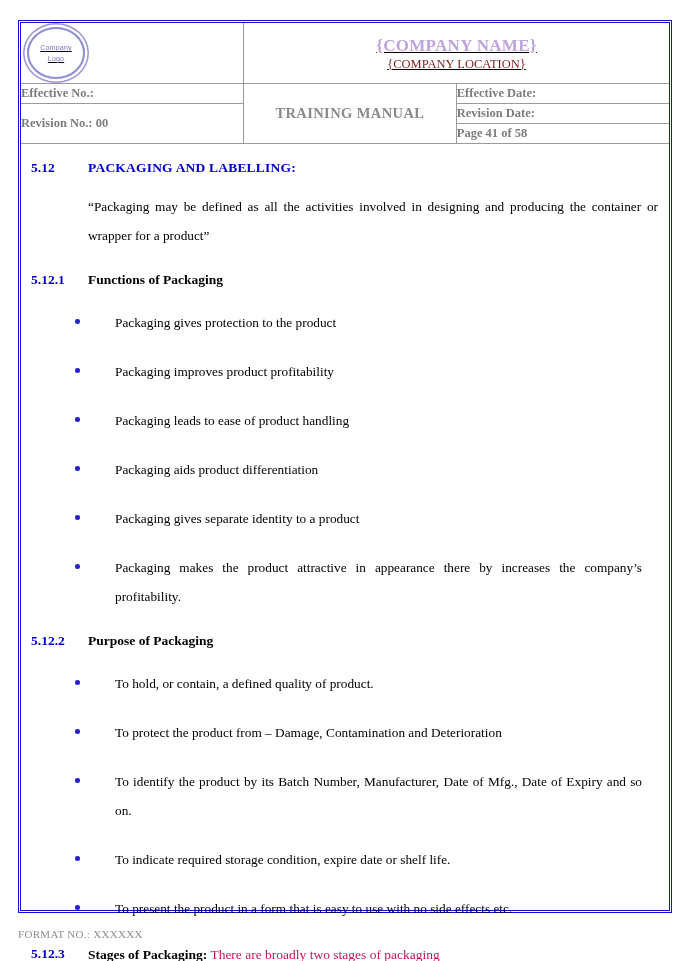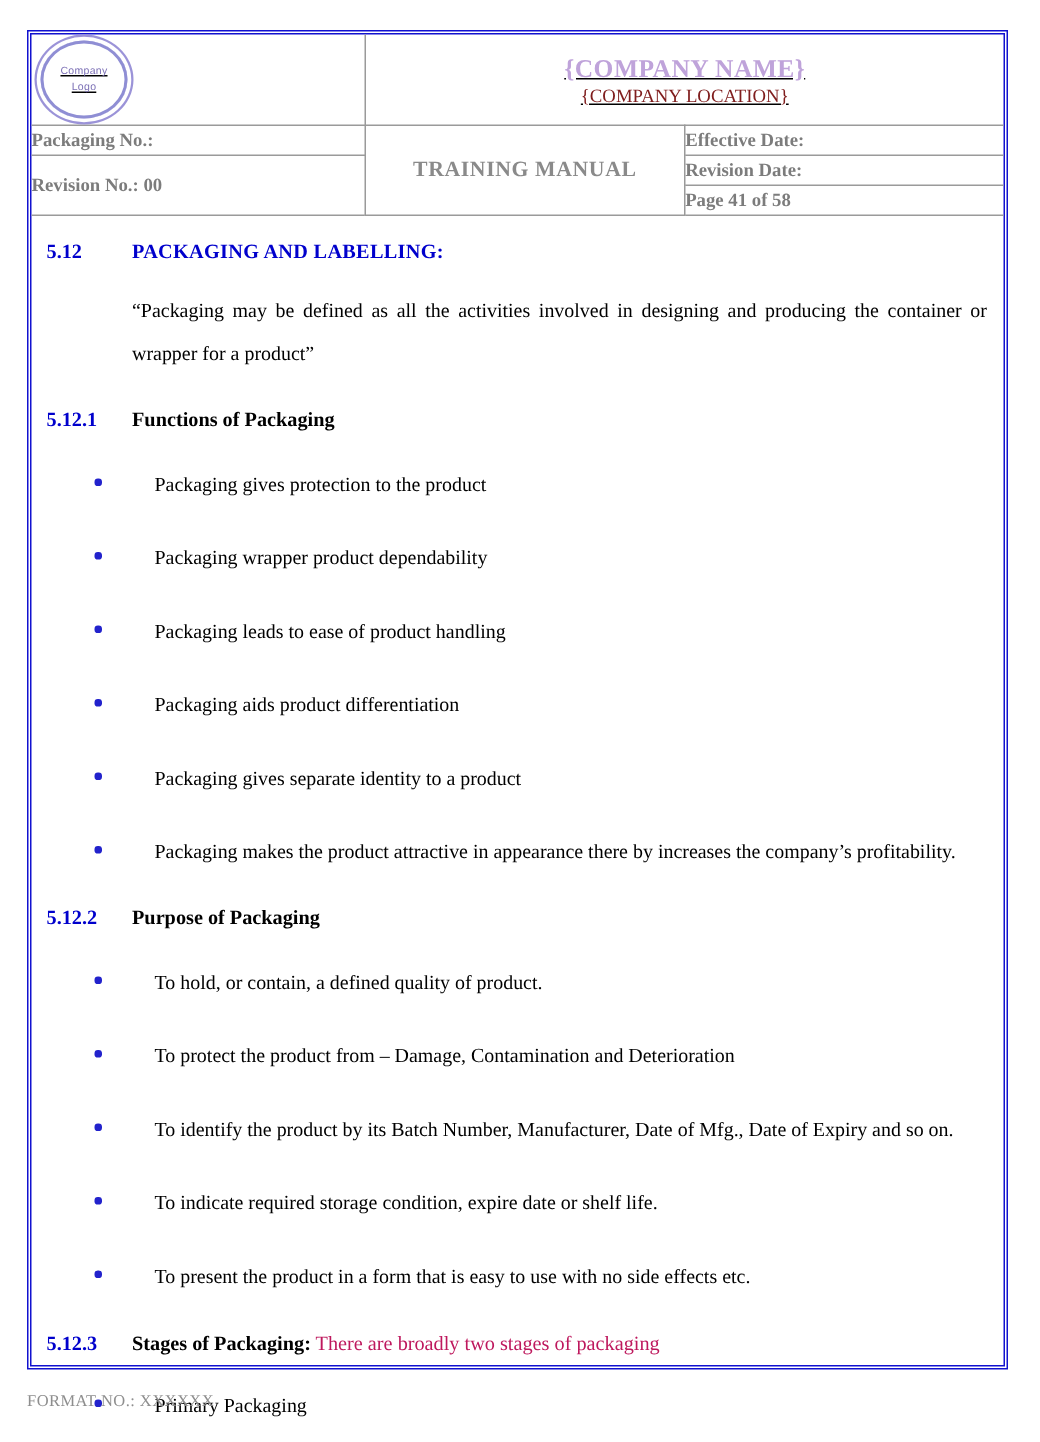--- a/index.html
+++ b/index.html
@@ -158,21 +158,21 @@
   .quote-para {
     margin: 16px 0 0 0;
     padding-left: 57px;
     padding-right: 4px;
     font-size: 13.3px;
     line-height: 29px;
     text-align: justify;
   }
 
   .bullet-list {
-    margin: 4px;
+    margin: 16px;
     padding: 0;
     list-style: none;
   }
   .bullet-item {
     position: relative;
     padding-left: 68px;
     padding-right: 4px;
     margin-top: 20px;
     font-size: 13.3px;
     line-height: 29px;
@@ -216,21 +216,21 @@
             <span class="logo-line">Company</span>
             <span class="logo-line">Logo</span>
           </div>
         </td>
         <td class="title-cell no-right no-top" colspan="2">
           <div class="co-name">{COMPANY NAME}</div>
           <div class="co-loc">{COMPANY LOCATION}</div>
         </td>
       </tr>
       <tr>
-        <td class="lbl-cell no-left">Packaging No.:</td>
+        <td class="lbl-cell no-left">Effective No.:</td>
         <td class="tm-cell" rowspan="3">TRAINING MANUAL</td>
         <td class="lbl-cell right-col no-right">Effective Date:</td>
       </tr>
       <tr>
         <td class="lbl-cell tall no-left" rowspan="2">Revision No.: 00</td>
         <td class="lbl-cell right-col no-right">Revision Date:</td>
       </tr>
       <tr>
         <td class="lbl-cell right-col no-right">Page 41 of 58</td>
       </tr>
@@ -249,21 +249,21 @@
         <span class="sec-num">5.12.1</span>
         <span class="sec-title-minor">Functions of Packaging</span>
       </div>
       <ul class="bullet-list">
         <li class="bullet-item">
           <span class="bullet-dot"></span>
           <span>Packaging gives protection to the product</span>
         </li>
         <li class="bullet-item">
           <span class="bullet-dot"></span>
-          <span>Packaging wrapper product dependability</span>
+          <span>Packaging improves product profitability</span>
         </li>
         <li class="bullet-item">
           <span class="bullet-dot"></span>
           <span>Packaging leads to ease of product handling</span>
         </li>
         <li class="bullet-item">
           <span class="bullet-dot"></span>
           <span>Packaging aids product differentiation</span>
         </li>
         <li class="bullet-item">

